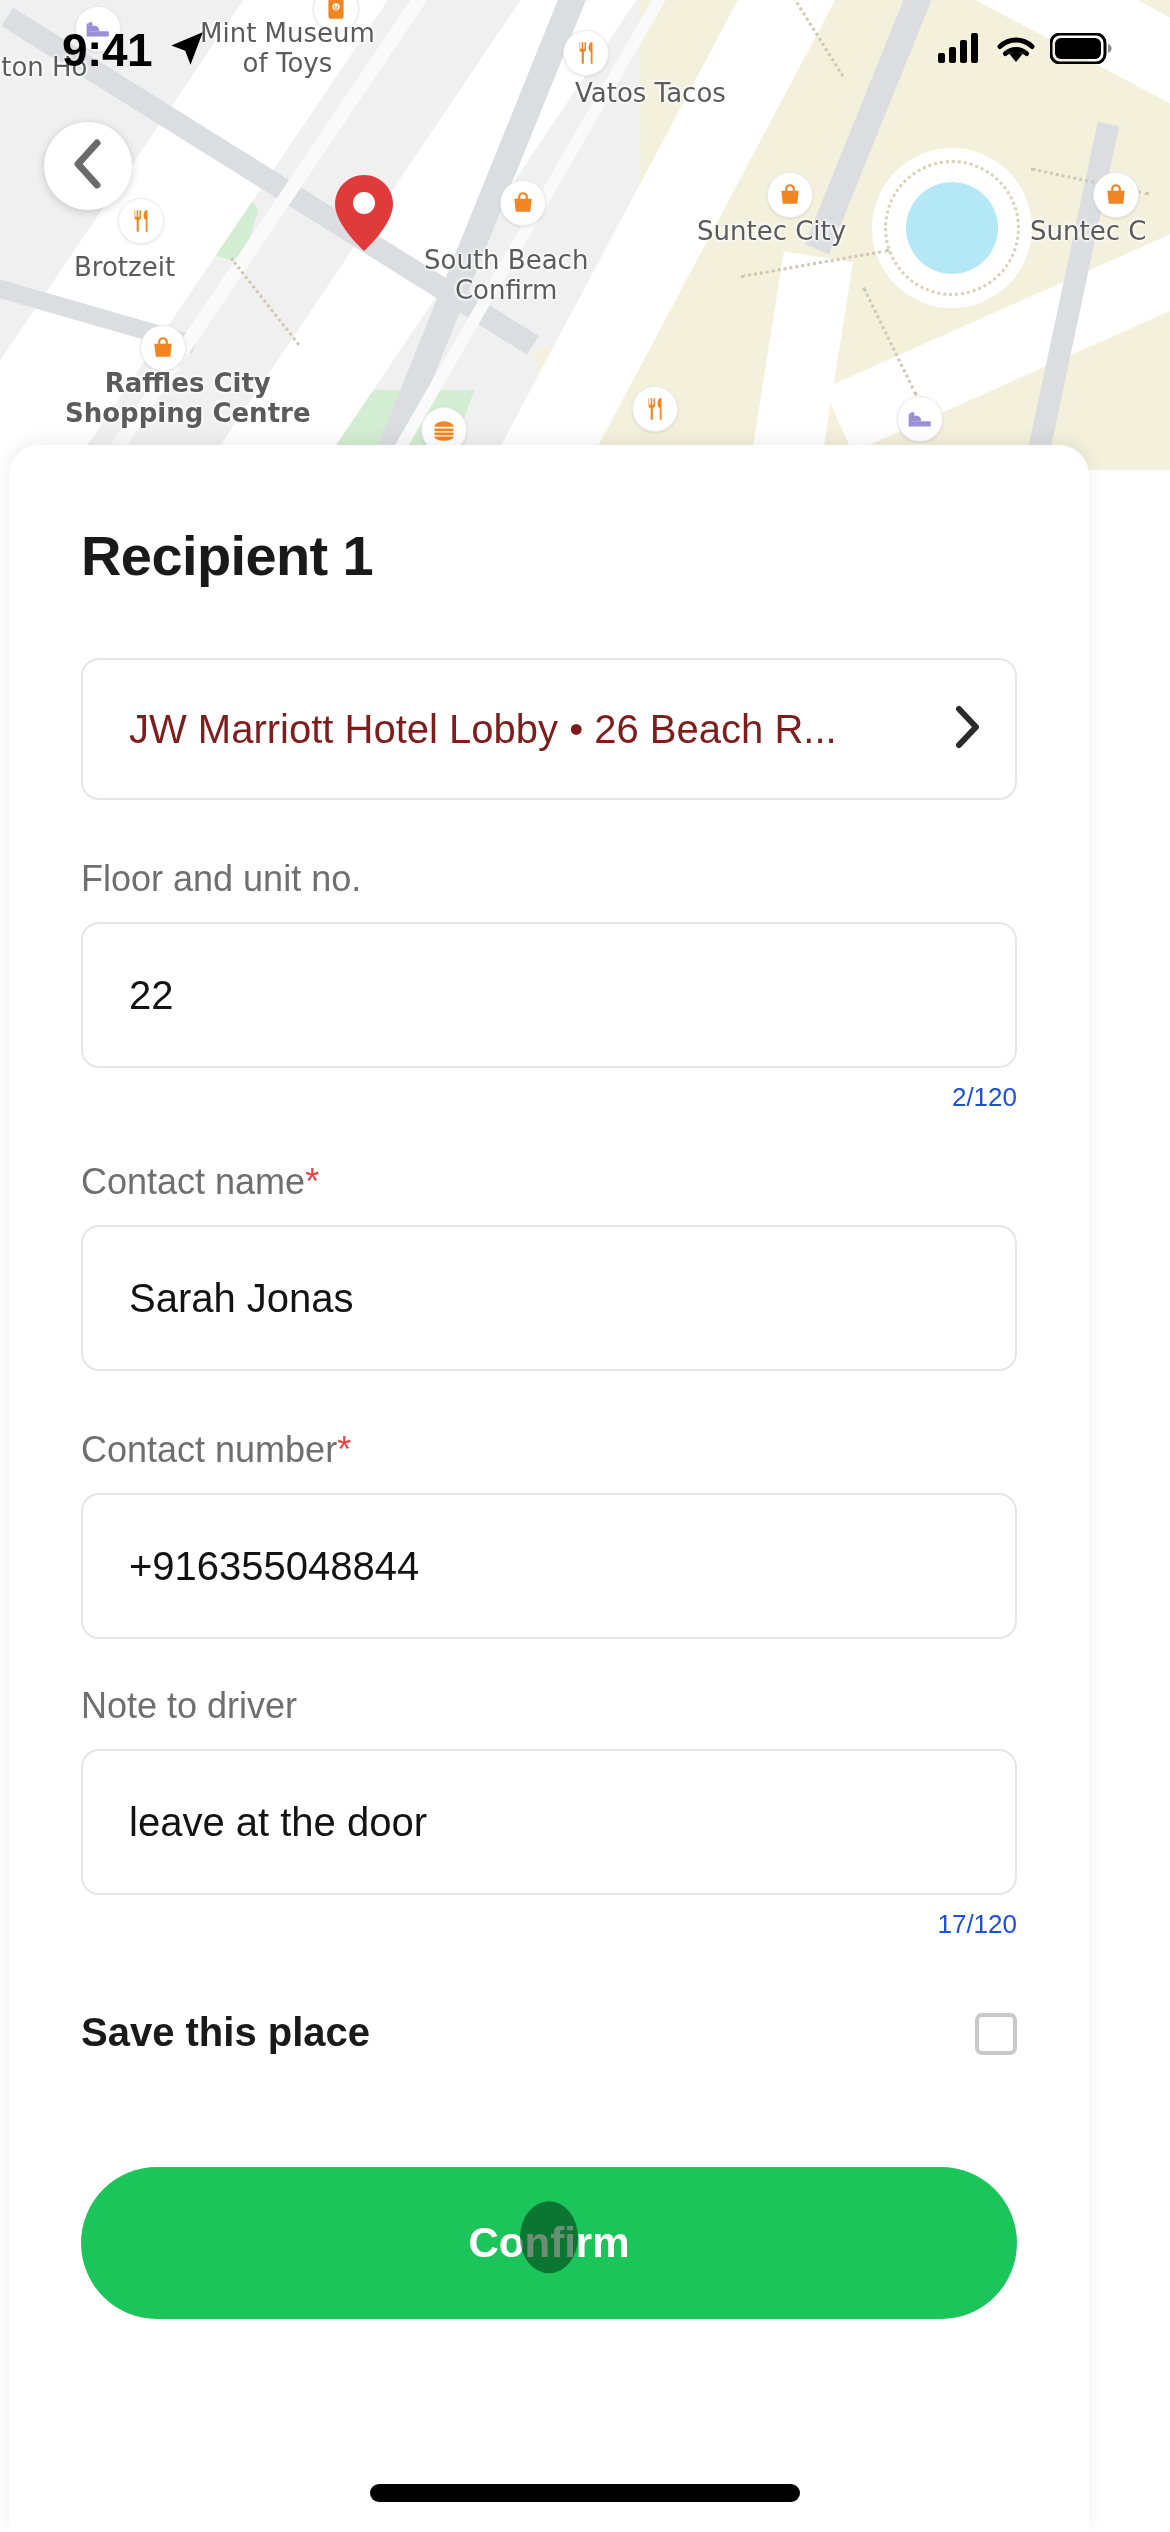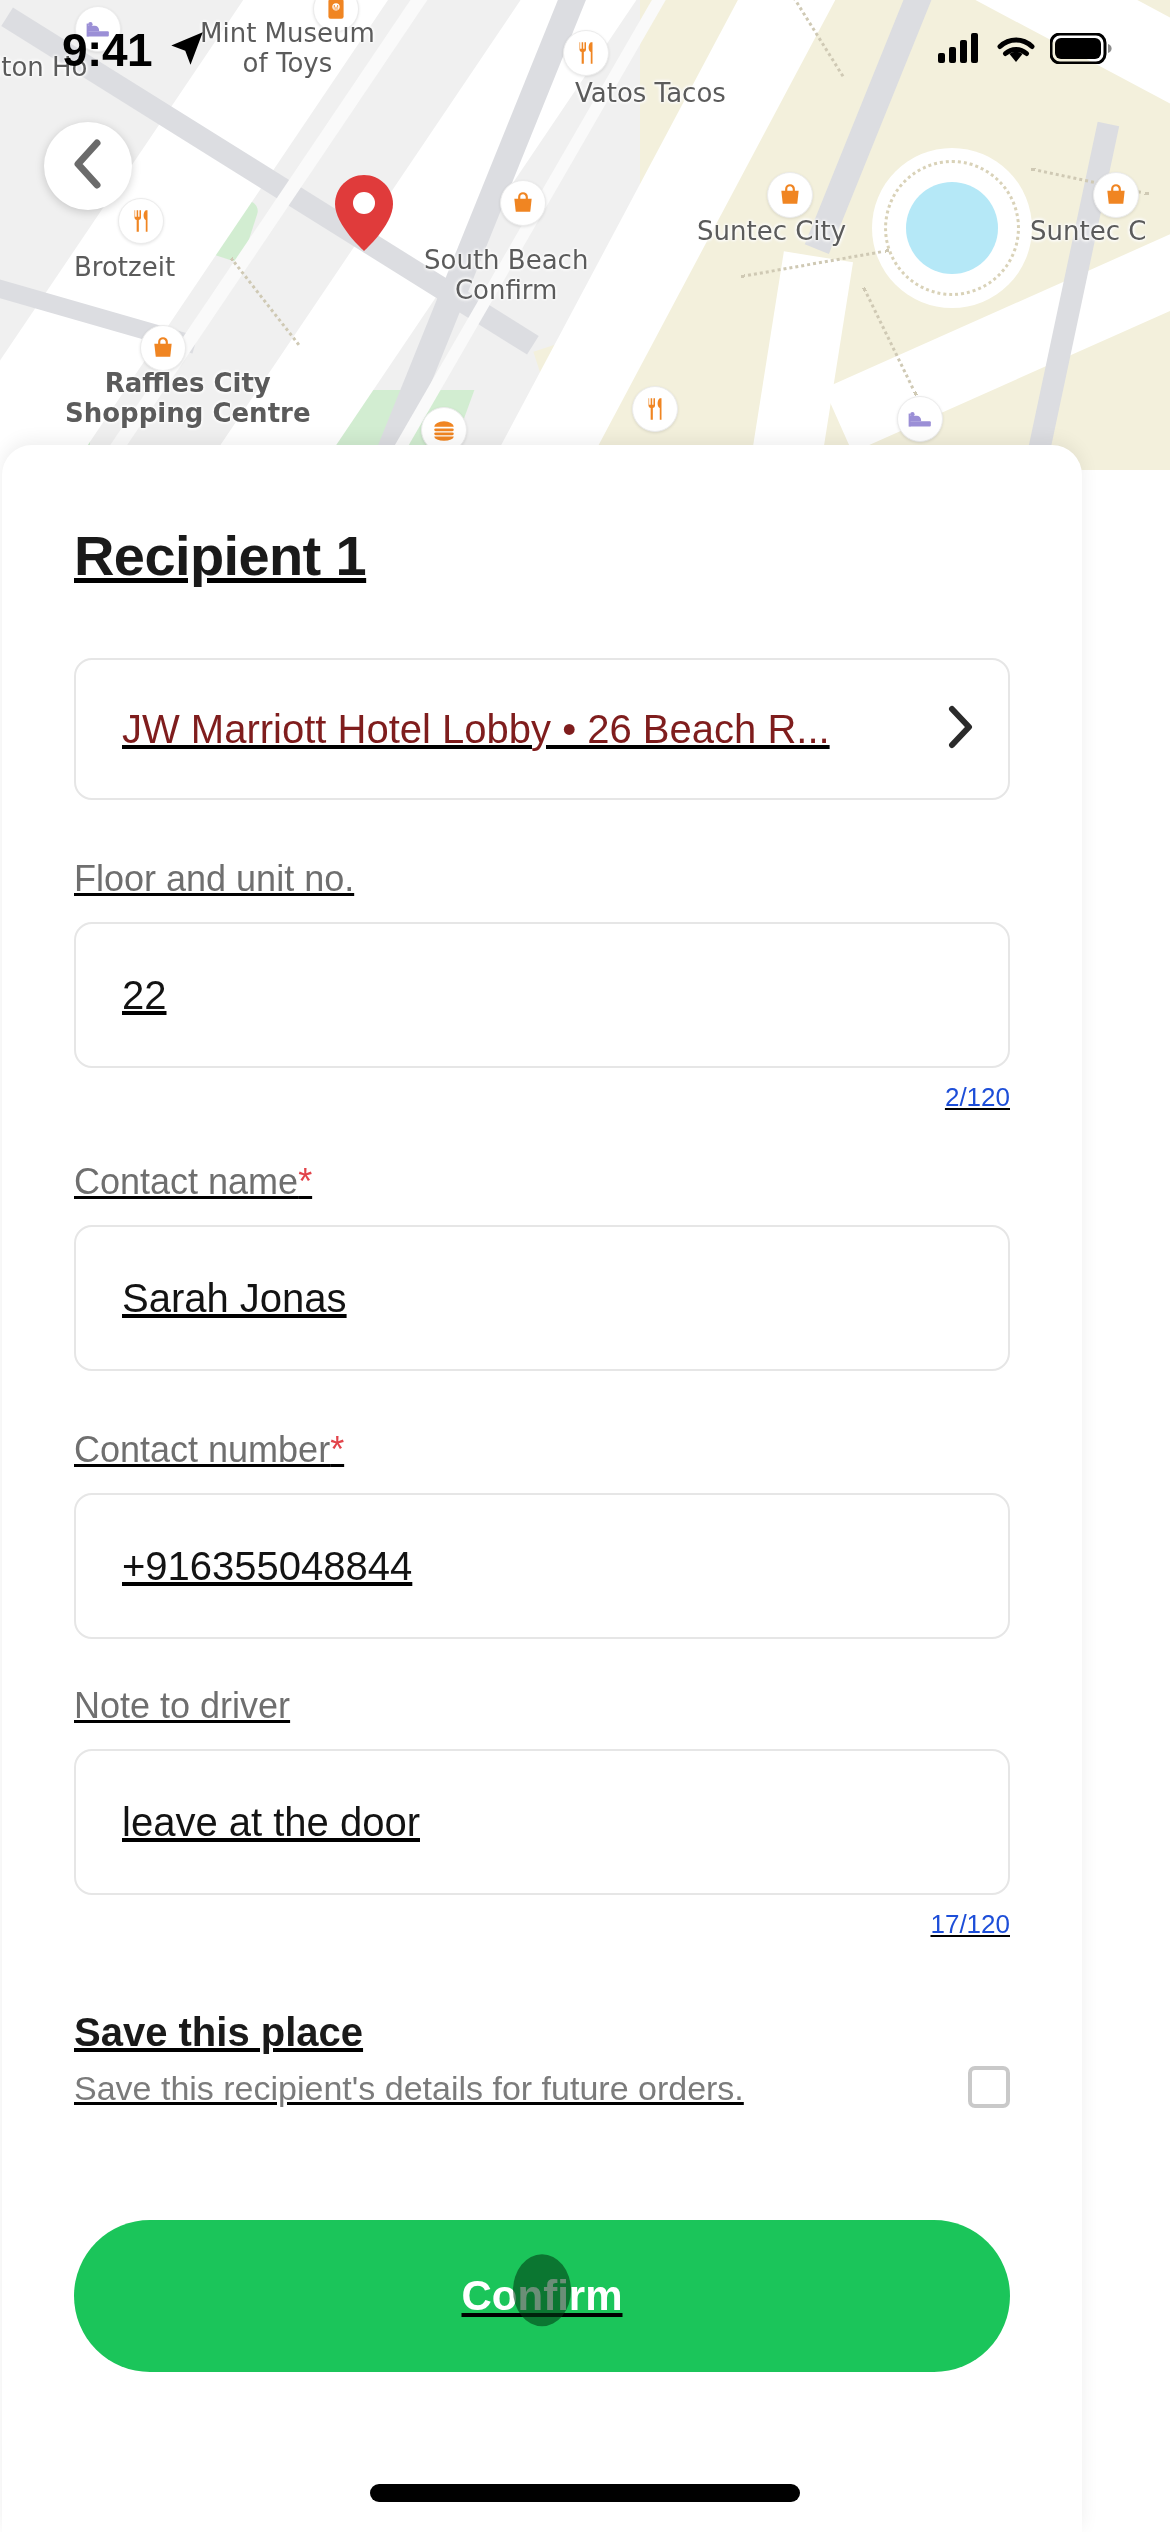--- a/index.html
+++ b/index.html
@@ -55,25 +55,24 @@
     display:flex; align-items:center; justify-content:space-between;
     padding:0 58px 0 62px;
   }
   #status-left{ display:flex; align-items:center; gap:14px; }
   #status-time{ font-size:46px; font-weight:700; color:#000; letter-spacing:-.5px;
                 font-family:"Liberation Sans", sans-serif; }
   #status-right{ display:flex; align-items:center; gap:13px; }
 
   
   #sheet{
-    position:absolute; left:2px; top:445px; width:1080px; height:2087px;
+    position:absolute; left:9px; top:445px; width:1080px; height:2087px;
     background:#fff; border-radius:30px 30px 0 0; z-index:30;
     box-shadow:0 -4px 18px rgba(0,0,0,.07);
     padding:0 72px;
-    text-decoration:underline;
   }
   #sheet-title{
     font-size:56px; font-weight:700; color:#1a1a1a; letter-spacing:-.6px;
     margin-top:78px;
   }
 
   
   #address-row{
     margin-top:70px; height:142px; border:2px solid #e6e6e6; border-radius:18px;
     display:flex; align-items:center; justify-content:space-between;
@@ -362,21 +361,20 @@
 
   <div id="note-group">
     <div class="field-label">Note to driver</div>
     <div class="text-field">leave at the door</div>
     <div class="counter">17/120</div>
   </div>
 
   <div id="save-place-row">
     <div>
       <div id="save-place-title">Save this place</div>
-      <div id="save-place-sub">Save this recipient's details for future orders.</div>
     </div>
     <div id="save-place-checkbox"></div>
   </div>
 
   <div id="confirm-button">
     <span>Confirm</span>
     <span id="touch-indicator"></span>
   </div>
 </div>
 

